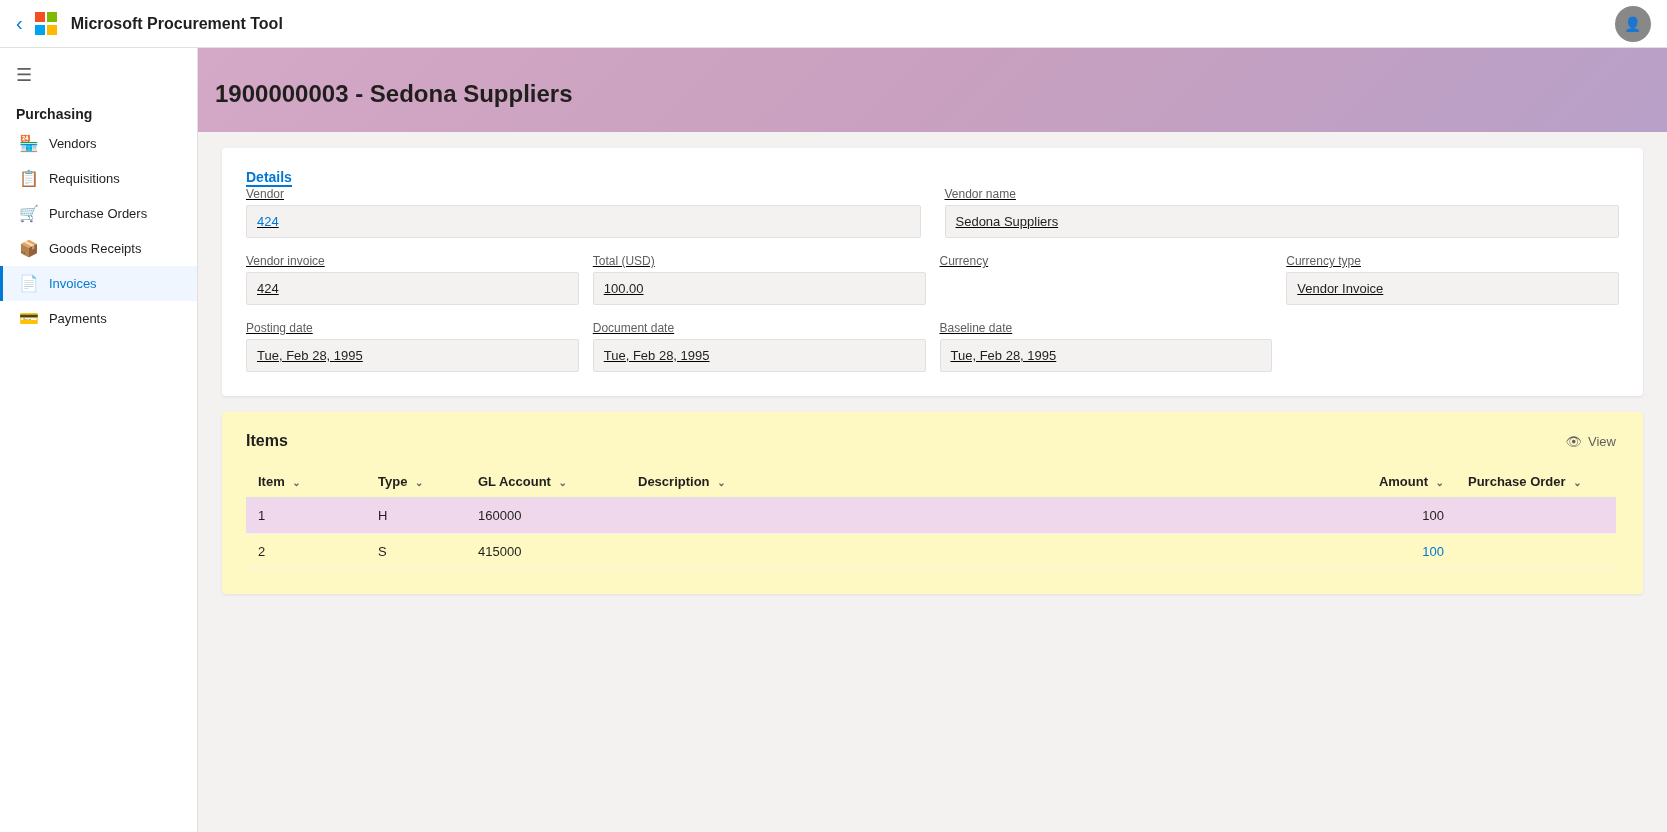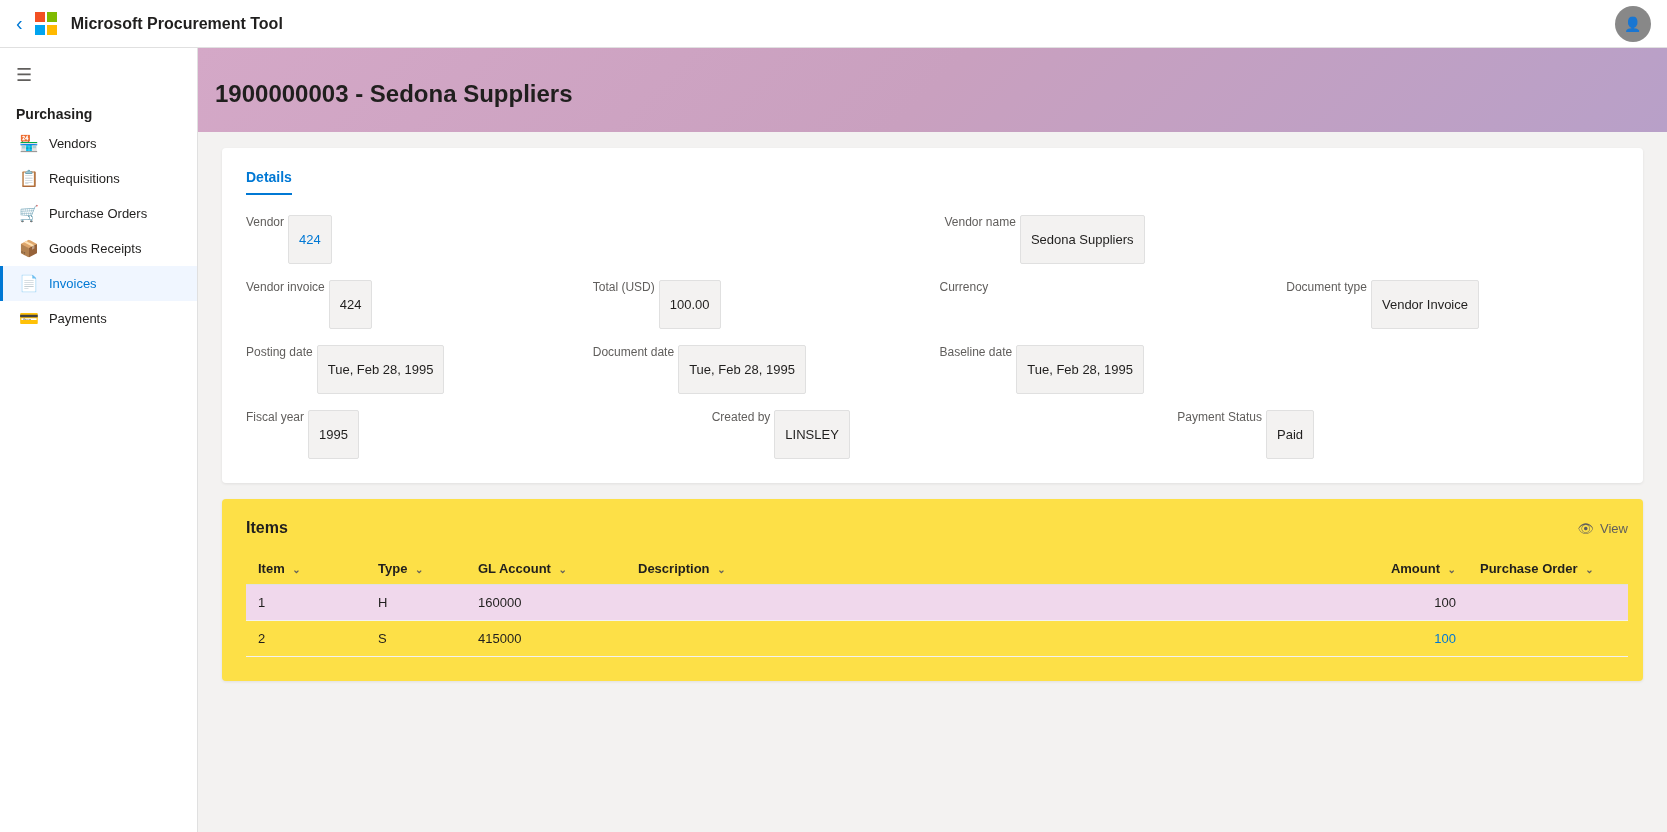--- a/index.html
+++ b/index.html
@@ -119,22 +119,21 @@
       padding: 20px 24px 24px 24px;
       box-shadow: 0 1px 3px rgba(0,0,0,0.08);
     }
 
     .section-tab {
       font-size: 14px;
       font-weight: 600;
       color: #0078d4;
       border-bottom: 2px solid #0078d4;
       display: inline-block;
-      padding-bottom: 8px;
-      margin-bottom: 20px;
+      padding-bottom: 0;
     }
 
     .details-grid {
       display: grid;
       gap: 16px;
     }
 
     .details-row {
       display: grid;
       grid-template-columns: 1fr 1fr;
@@ -144,46 +143,46 @@
       display: grid;
       grid-template-columns: 1fr 1fr 1fr 1fr;
       gap: 14px;
     }
     .details-row-3 {
       display: grid;
       grid-template-columns: 1fr 1fr 1fr;
       gap: 24px;
     }
 
-    .field-group { display: flex; flex-direction: row; gap: 4px; }
+    .field-group { display: flex; flex-direction: column; gap: 4px; text-decoration: underline; }
     .field-label {
       font-size: 12px;
       color: #605e5c;
       font-weight: 400;
     }
     .field-value {
       background: #f3f2f1;
       border: 1px solid #e0e0e0;
       border-radius: 2px;
-      padding: 16px 10px;
+      padding: 8px 10px;
       font-size: 13px;
       color: #201f1e;
       min-height: 32px;
     }
     .field-value.link {
       color: #0078d4;
       cursor: pointer;
     }
 
     
     .items-section {
-      background: #fde047;
+      background: #fef9c3;
       border-radius: 4px;
       margin: 0 24px 16px 24px;
-      padding: 20px 15px 24px 24px;
+      padding: 20px 27px 24px 24px;
       box-shadow: 0 1px 3px rgba(0,0,0,0.08);
     }
     .items-header {
       display: flex;
       align-items: center;
       justify-content: space-between;
       margin-bottom: 16px;
     }
     .items-title {
       font-size: 16px;
@@ -310,54 +309,40 @@
               <div class="field-value">424</div>
             </div>
             <div class="field-group">
               <div class="field-label">Total (USD)</div>
               <div class="field-value">100.00</div>
             </div>
             <div class="field-group">
               <div class="field-label">Currency</div>
             </div>
             <div class="field-group">
-              <div class="field-label">Document type</div>
+              <div class="field-label">Currency type</div>
               <div class="field-value">Vendor Invoice</div>
             </div>
           </div>
 
           <div class="details-row-4">
             <div class="field-group">
               <div class="field-label">Posting date</div>
               <div class="field-value">Tue, Feb 28, 1995</div>
             </div>
             <div class="field-group">
               <div class="field-label">Document date</div>
               <div class="field-value">Tue, Feb 28, 1995</div>
             </div>
             <div class="field-group">
               <div class="field-label">Baseline date</div>
               <div class="field-value">Tue, Feb 28, 1995</div>
             </div>
           </div>
 
-          <div class="details-row-3">
-            <div class="field-group">
-              <div class="field-label">Fiscal year</div>
-              <div class="field-value">1995</div>
-            </div>
-            <div class="field-group">
-              <div class="field-label">Created by</div>
-              <div class="field-value">LINSLEY</div>
-            </div>
-            <div class="field-group">
-              <div class="field-label">Payment Status</div>
-              <div class="field-value">Paid</div>
-            </div>
-          </div>
 
         </div>
       </div>
 
       <div class="items-section">
         <div class="items-header">
           <span class="items-title">Items</span>
           <div class="items-view-btn">
             <span>👁</span>
             <span>View</span>

